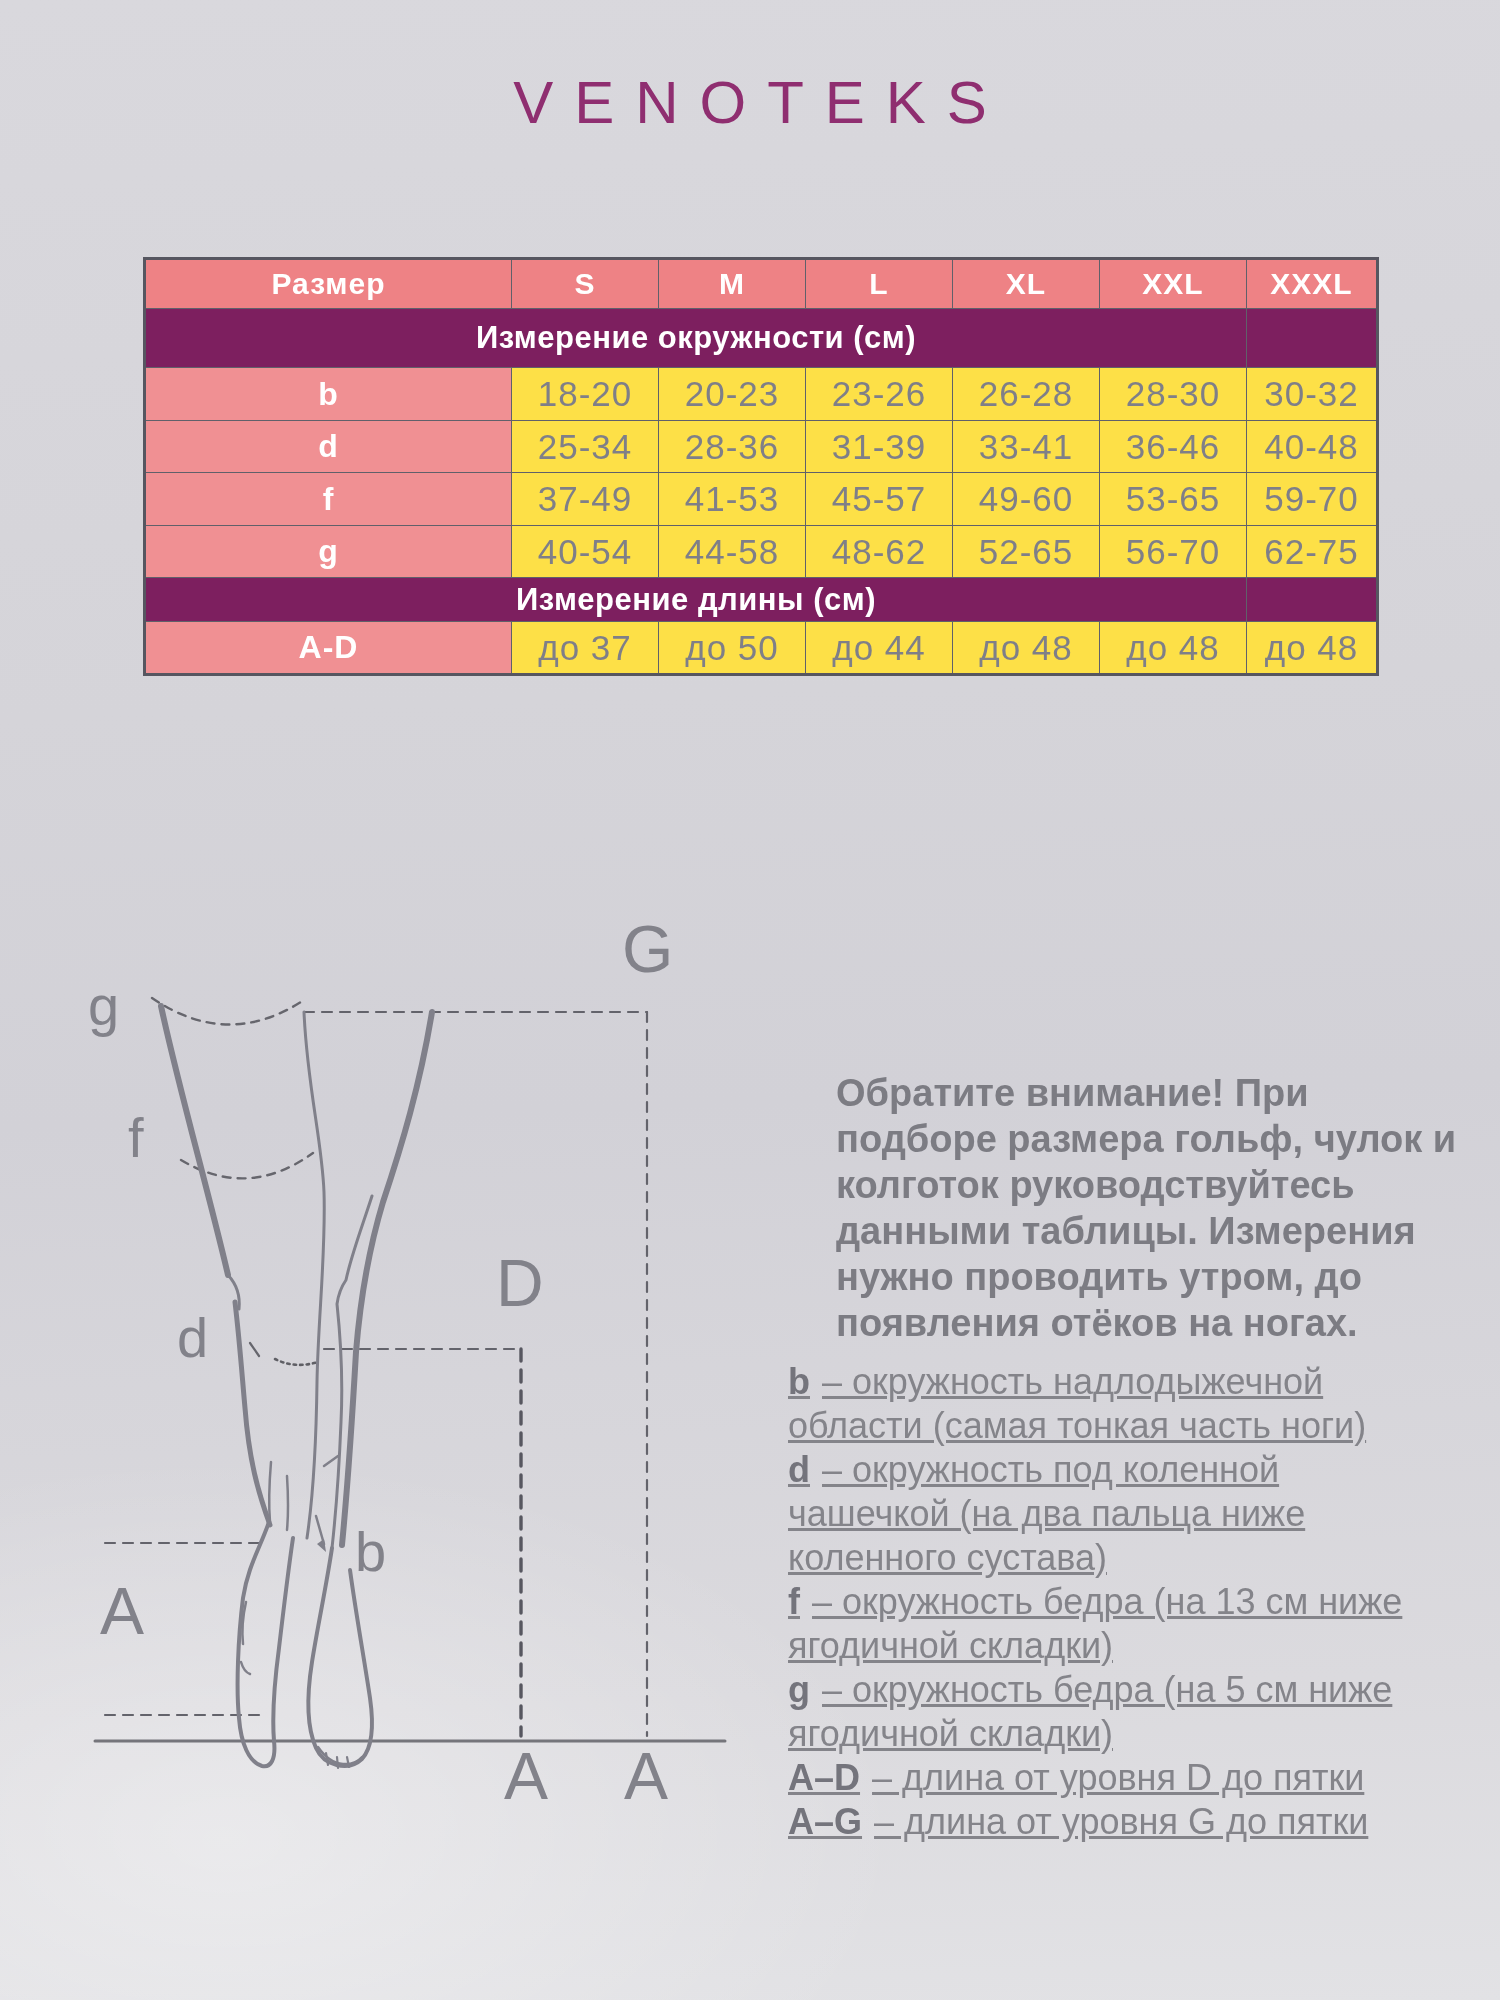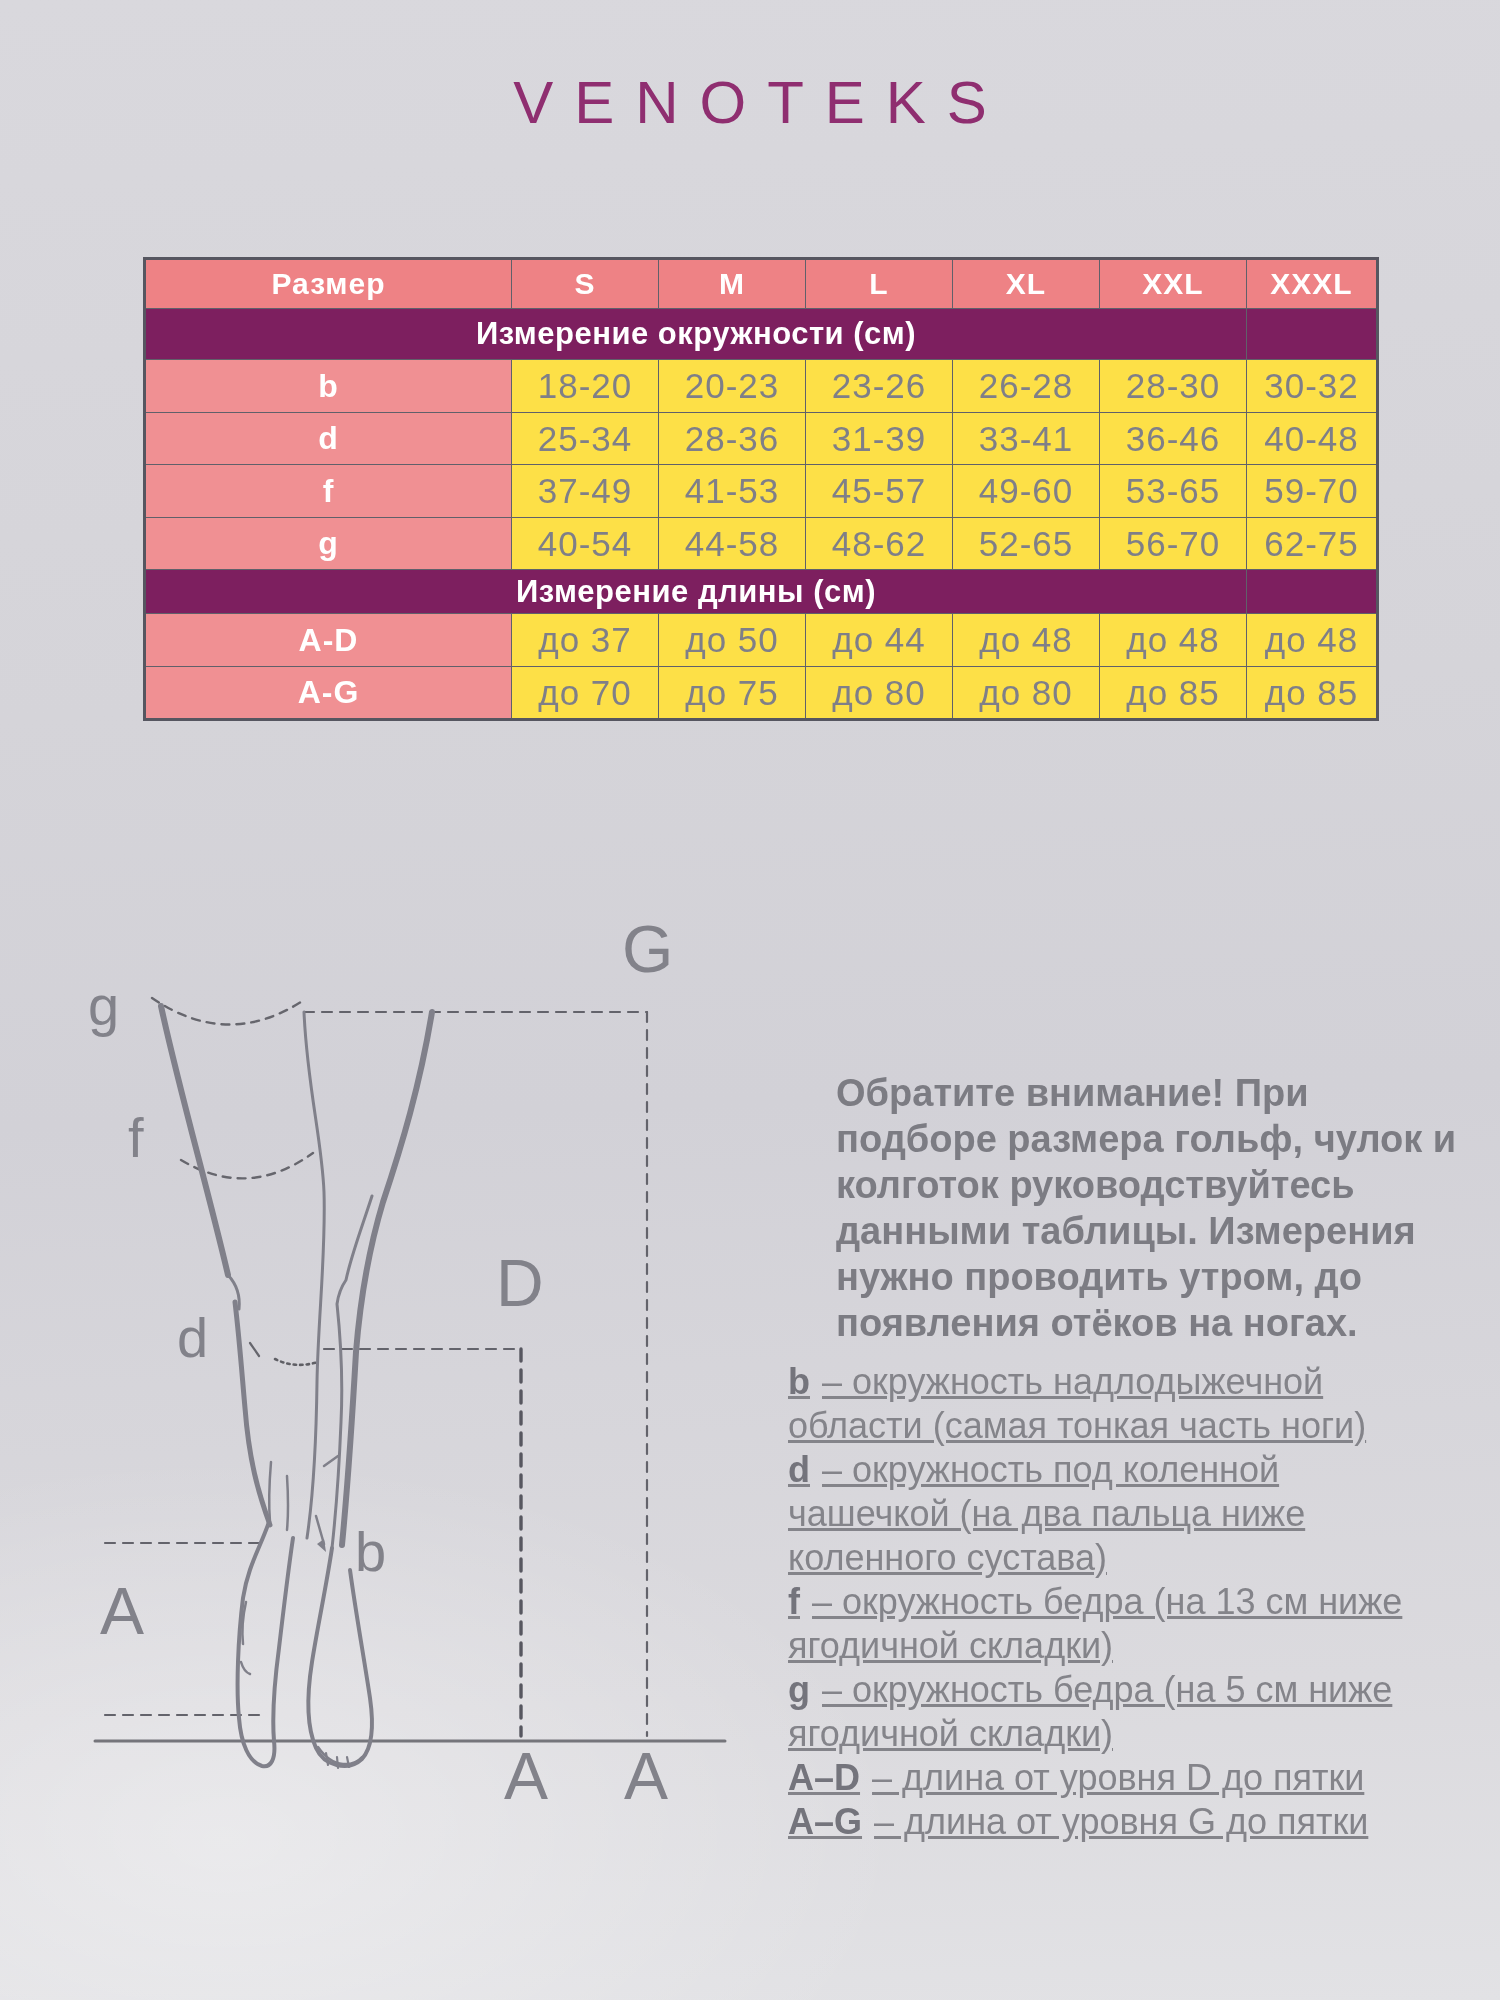--- a/index.html
+++ b/index.html
@@ -22,21 +22,21 @@
     border-collapse:collapse;table-layout:fixed;
     border:3px solid #565660;
   }
   table.sizes td{
     border:1.5px solid #60606a;text-align:center;vertical-align:middle;padding:0;
   }
   td.head{background:#ee8285;color:#ffffff;font-size:30px;font-weight:bold;letter-spacing:1px;}
   td.rowlabel{background:#f09093;color:#ffffff;font-size:32px;font-weight:bold;letter-spacing:1px;}
   td.band{background:#7d1f5f;color:#ffffff;font-size:31px;font-weight:bold;letter-spacing:0.5px;}
   td.val{background:#fde047;color:#7f7f88;font-size:35px;font-weight:400;letter-spacing:1px;}
-  tr.h50{height:50px}tr.h51{height:51px}tr.h52{height:52px}tr.h53{height:53px}tr.h54{height:44px}
+  tr.h50{height:50px}tr.h51{height:59px}tr.h52{height:52px}tr.h53{height:53px}tr.h54{height:44px}
   
   .diagram-svg{position:absolute;left:60px;top:900px;}
   .diag-label{
     position:absolute;color:#82828a;font-weight:400;line-height:1;
   }
   .fs56{font-size:56px;} .fs66{font-size:66px;}
   
   .attention{
     position:absolute;left:788px;top:1070px;width:628px;
     font-size:38px;font-weight:bold;line-height:46px;color:#7c7c83;margin-left:48px;
@@ -118,29 +118,20 @@
     </tr>
     <tr class="h53">
       <td class="rowlabel">A-D</td>
       <td class="val">до 37</td>
       <td class="val">до 50</td>
       <td class="val">до 44</td>
       <td class="val">до 48</td>
       <td class="val">до 48</td>
       <td class="val">до 48</td>
     </tr>
-    <tr class="h53">
-      <td class="rowlabel">A-G</td>
-      <td class="val">до 70</td>
-      <td class="val">до 75</td>
-      <td class="val">до 80</td>
-      <td class="val">до 80</td>
-      <td class="val">до 85</td>
-      <td class="val">до 85</td>
-    </tr>
   </tbody>
 </table>
 
 <svg class="diagram-svg" width="700" height="950" viewBox="0 0 700 950">
   <g fill="none" stroke-linecap="round" stroke-linejoin="round">
 
     <g stroke="#63636b" stroke-width="2.2" stroke-dasharray="10 8">
       <path d="M 244,112 H 587"></path>
       <path d="M 587,112 V 836"></path>
       <path d="M 264,449 H 461"></path>

